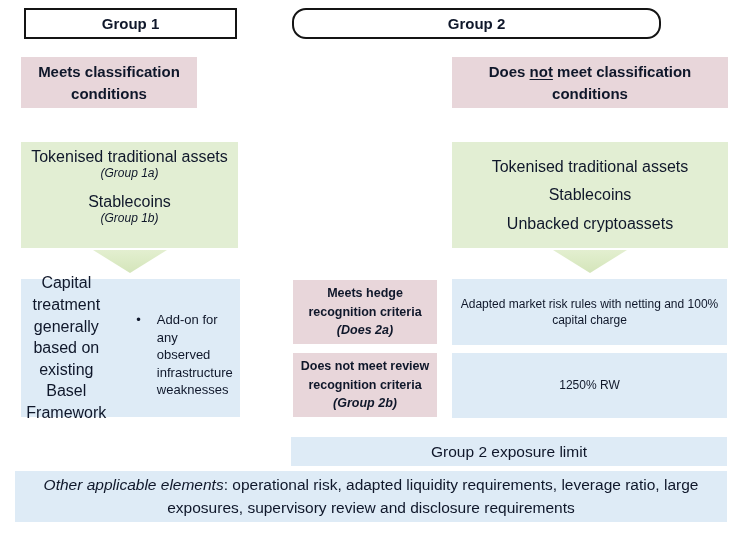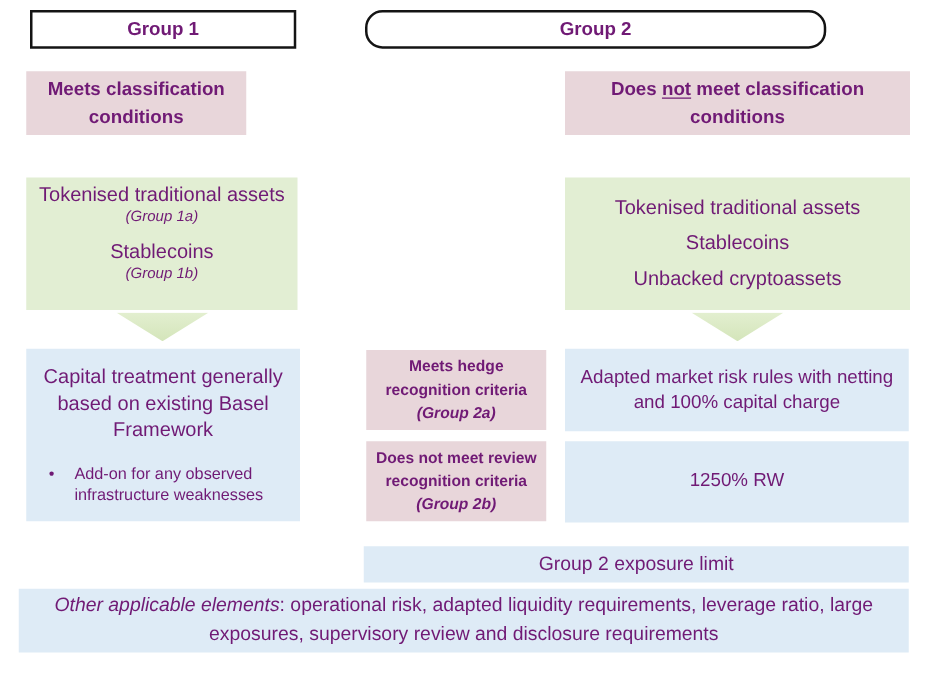--- a/index.html
+++ b/index.html
@@ -2,21 +2,21 @@
 <html><head>
 <meta charset="utf-8">
 <style>
   html, body { margin: 0; padding: 0; background: #ffffff; }
   .canvas {
     position: relative;
     width: 742px;
     height: 546px;
     background: #ffffff;
     font-family: "Liberation Sans", sans-serif;
-    color: #701a75;
+    color: #0f172a;
     overflow: hidden;
   }
   .abs { position: absolute; box-sizing: border-box; }
 
   .header-box {
     background: #ffffff;
     border: 2px solid #141414;
     display: flex;
     align-items: center;
     justify-content: center;
@@ -45,26 +45,25 @@
     text-align: center;
   }
   .asset-name { font-size: 16px; line-height: 1.2; }
   .asset-label { font-size: 12px; font-style: italic; line-height: 1.3; margin-bottom: 10px; }
   .green-evenly { justify-content: space-evenly; padding: 6px 0; }
   .green-evenly .asset-name { font-size: 16px; }
 
   .blue-box {
     background: #deebf6;
     display: flex;
-    flex-direction: column;
     align-items: center;
     justify-content: center;
     text-align: center;
   }
-  .blue-main { font-size: 15px; line-height: 1.35; padding: 0 6px; }
+  .blue-main { font-size: 12px; line-height: 1.35; padding: 0 6px; }
 
   .arrow-down {
     background: linear-gradient(180deg, #e3efd0, #d4e5ba);
     clip-path: polygon(0 0, 100% 0, 50% 100%);
   }
 
   .treatment-heading { font-size: 16px; line-height: 1.35; padding: 0 12px; }
   .bullet-row {
     display: flex;
     align-items: flex-start;
@@ -124,21 +123,21 @@
     <div class="treatment-heading">Capital treatment generally based on existing Basel Framework</div>
     <div class="bullet-row">
       <span class="bullet-glyph">•</span>
       <span>Add-on for any observed infrastructure weaknesses</span>
     </div>
   </div>
 
   <div class="abs pink-box" style="left:293px; top:280px; width:144px; height:64px;">
     <div class="pink-small">
       <span>Meets hedge recognition criteria</span>
-      <span class="label-block">(Group 2a)</span>
+      <span class="label-block">(Does 2a)</span>
     </div>
   </div>
   <div class="abs blue-box" style="left:452px; top:279px; width:275px; height:66px;">
     <div class="blue-main">Adapted market risk rules with netting and 100% capital charge</div>
   </div>
 
   <div class="abs pink-box" style="left:293px; top:353px; width:144px; height:64px;">
     <div class="pink-small">
       <span>Does not meet review recognition criteria</span>
       <span class="label-inline">(Group 2b)</span>

